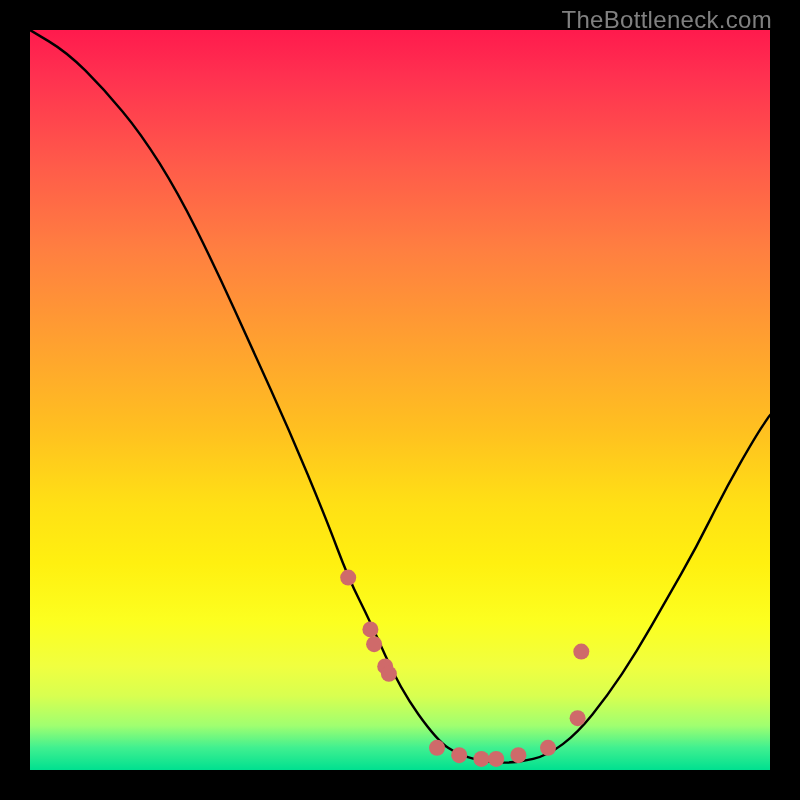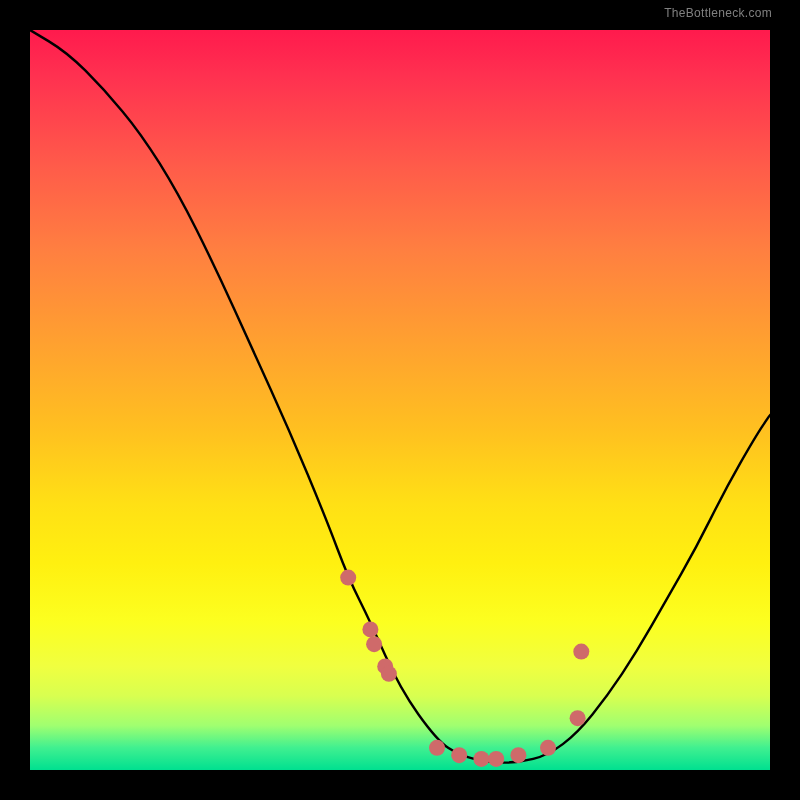--- a/index.html
+++ b/index.html
@@ -9,21 +9,21 @@
     height: 800px;
     position: relative;
     background: #000;
   }
   .watermark {
     position: absolute;
     top: 6px;
     right: 28px;
     color: #808080;
     font-family: Arial, Helvetica, sans-serif;
-    font-size: 12px;
+    font-size: 24px;
     font-weight: 400;
     letter-spacing: 0.3px;
   }
   .plot-area {
     position: absolute;
     left: 30px;
     top: 30px;
     width: 740px;
     height: 740px;
     background: linear-gradient(to bottom,

